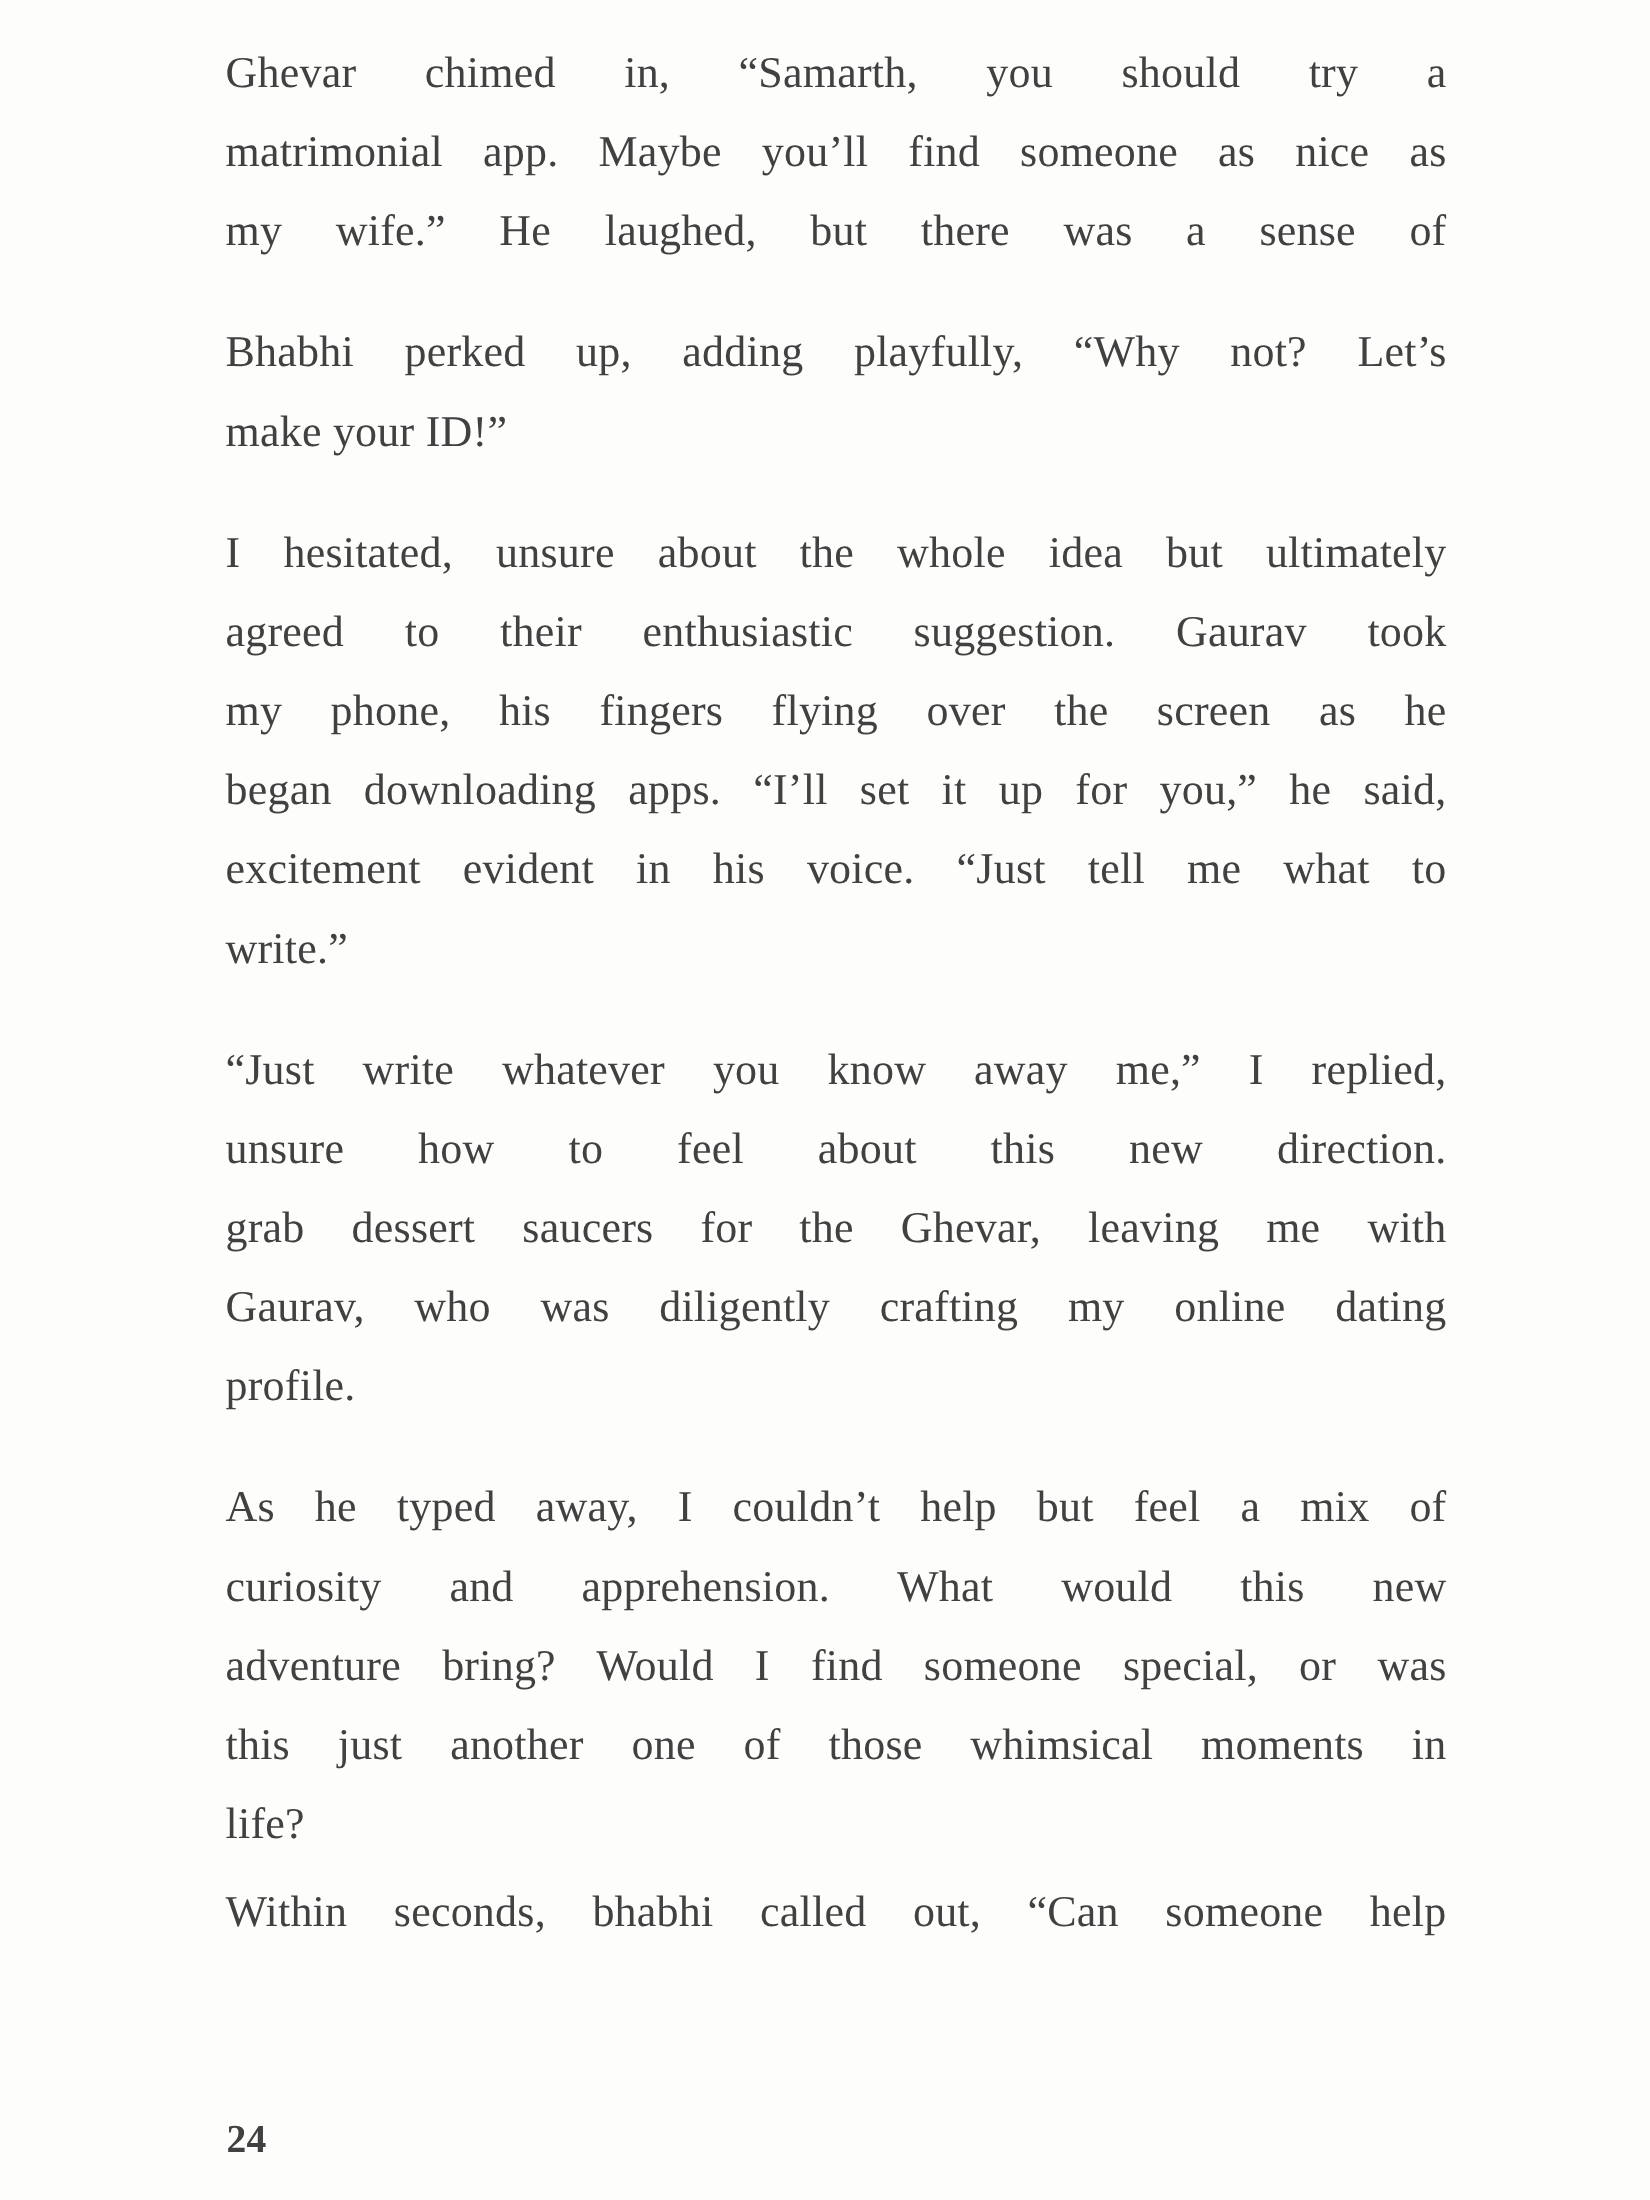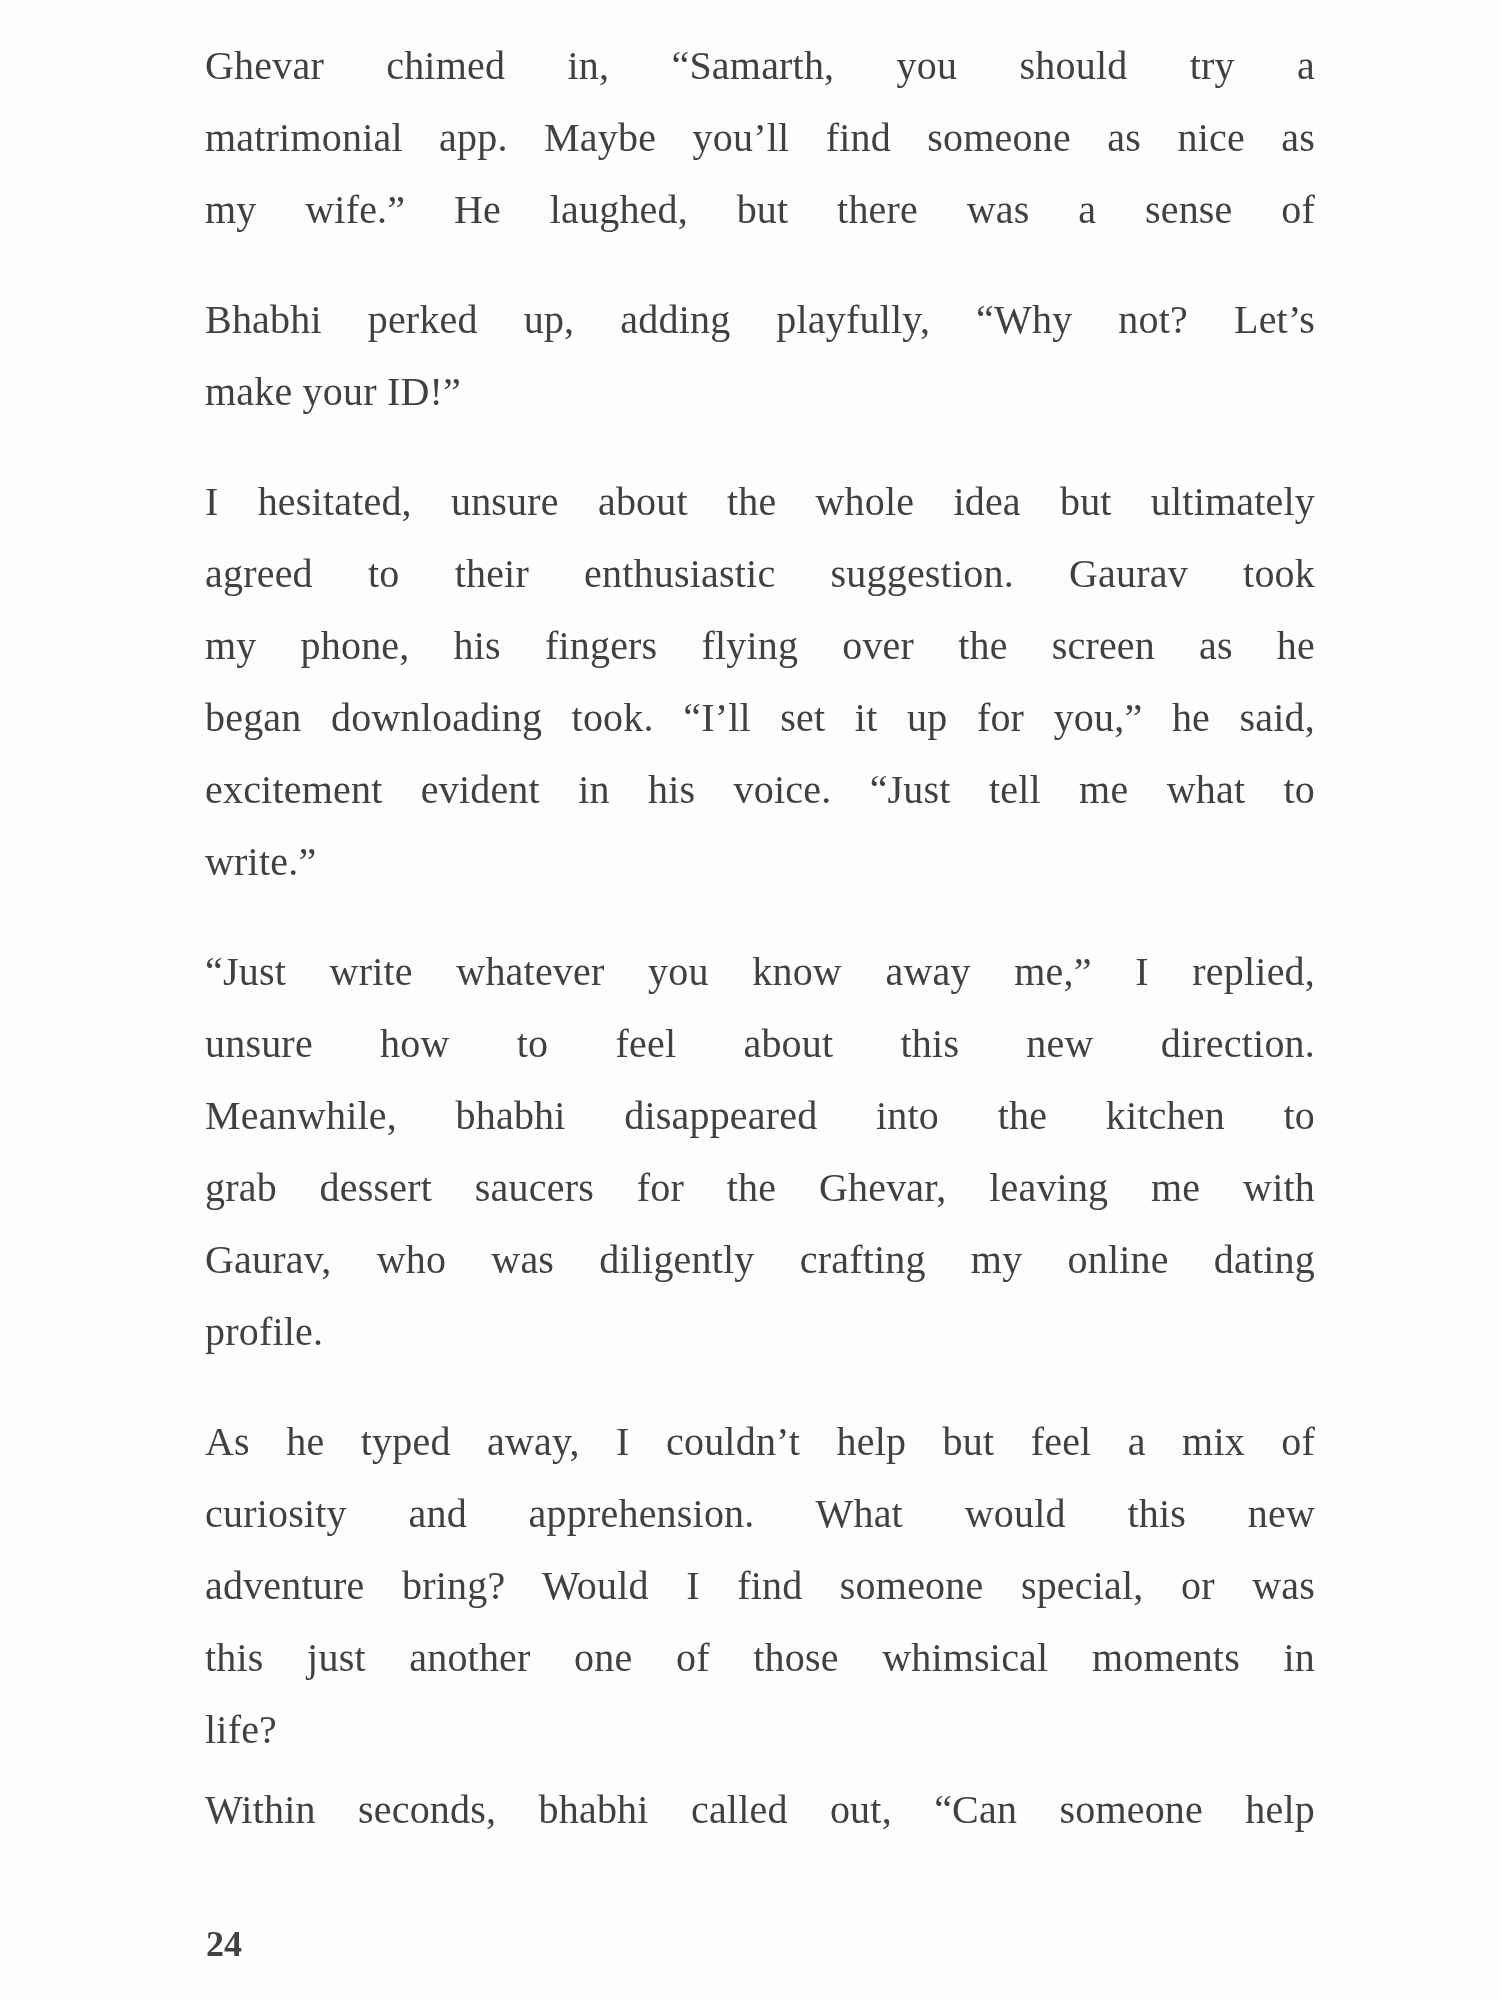--- a/index.html
+++ b/index.html
@@ -54,28 +54,27 @@
         <div class="pline">my wife.” He laughed, but there was a sense of</div>
       </div>
       <div class="para">
         <div class="pline">Bhabhi perked up, adding playfully, “Why not? Let’s</div>
         <div class="pline lastline">make your ID!”</div>
       </div>
       <div class="para">
         <div class="pline">I hesitated, unsure about the whole idea but ultimately</div>
         <div class="pline">agreed to their enthusiastic suggestion. Gaurav took</div>
         <div class="pline">my phone, his fingers flying over the screen as he</div>
-        <div class="pline">began downloading took. “I’ll set it up for you,” he said,</div>
+        <div class="pline">began downloading apps. “I’ll set it up for you,” he said,</div>
         <div class="pline">excitement evident in his voice. “Just tell me what to</div>
         <div class="pline lastline">write.”</div>
       </div>
       <div class="para">
         <div class="pline">“Just write whatever you know away me,” I replied,</div>
         <div class="pline">unsure how to feel about this new direction.</div>
-        <div class="pline">Meanwhile, bhabhi disappeared into the kitchen to</div>
         <div class="pline">grab dessert saucers for the Ghevar, leaving me with</div>
         <div class="pline">Gaurav, who was diligently crafting my online dating</div>
         <div class="pline lastline">profile.</div>
       </div>
       <div class="para tight">
         <div class="pline">As he typed away, I couldn’t help but feel a mix of</div>
         <div class="pline">curiosity and apprehension. What would this new</div>
         <div class="pline">adventure bring? Would I find someone special, or was</div>
         <div class="pline">this just another one of those whimsical moments in</div>
         <div class="pline lastline">life?</div>

